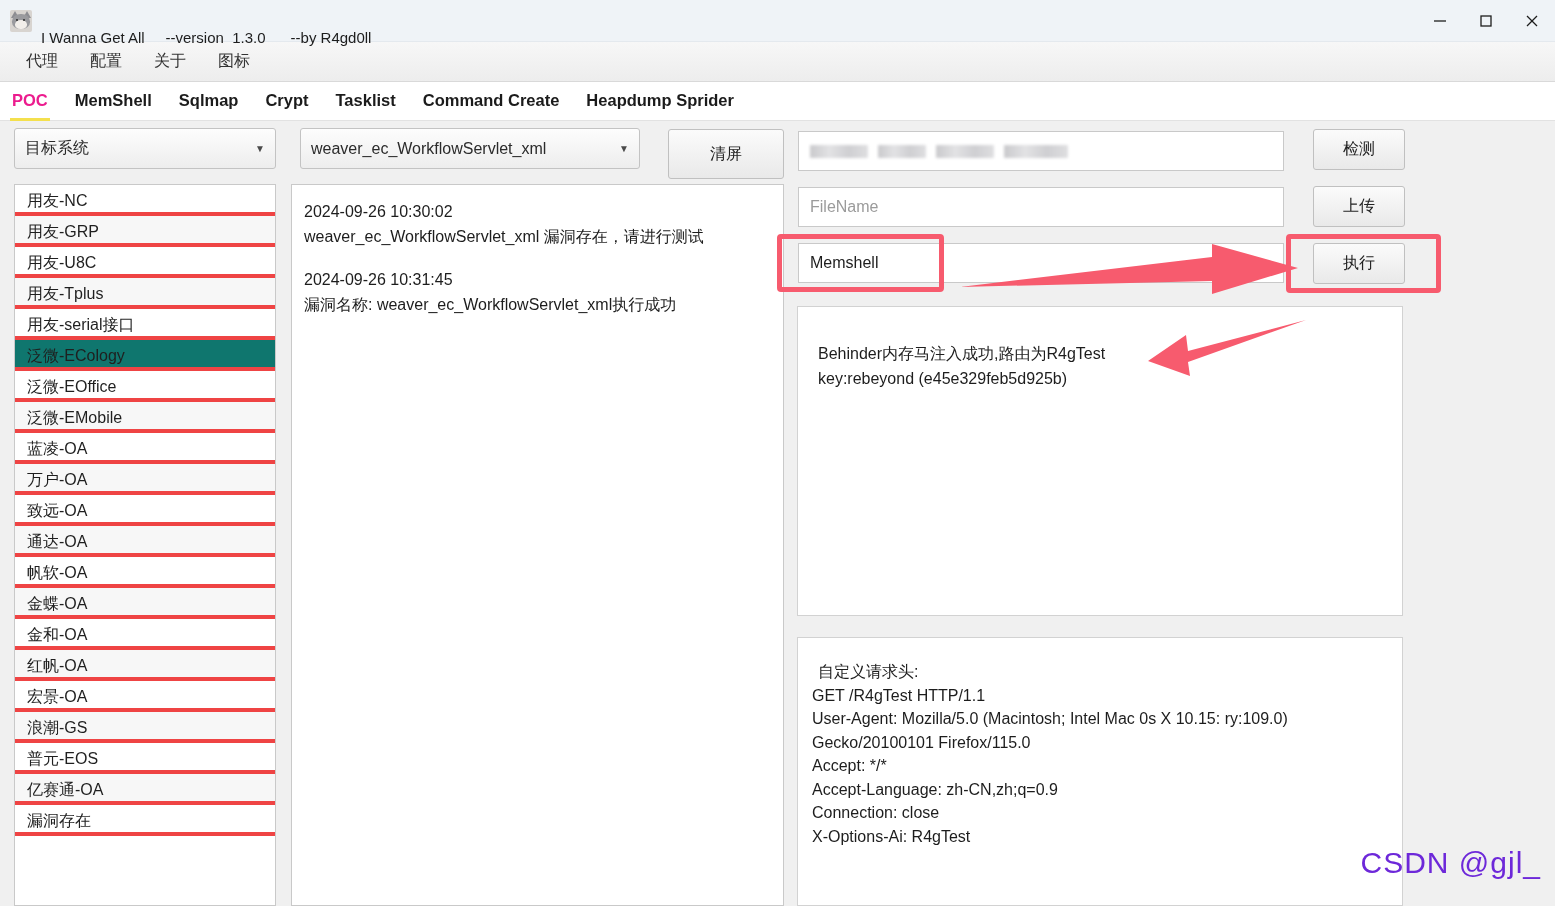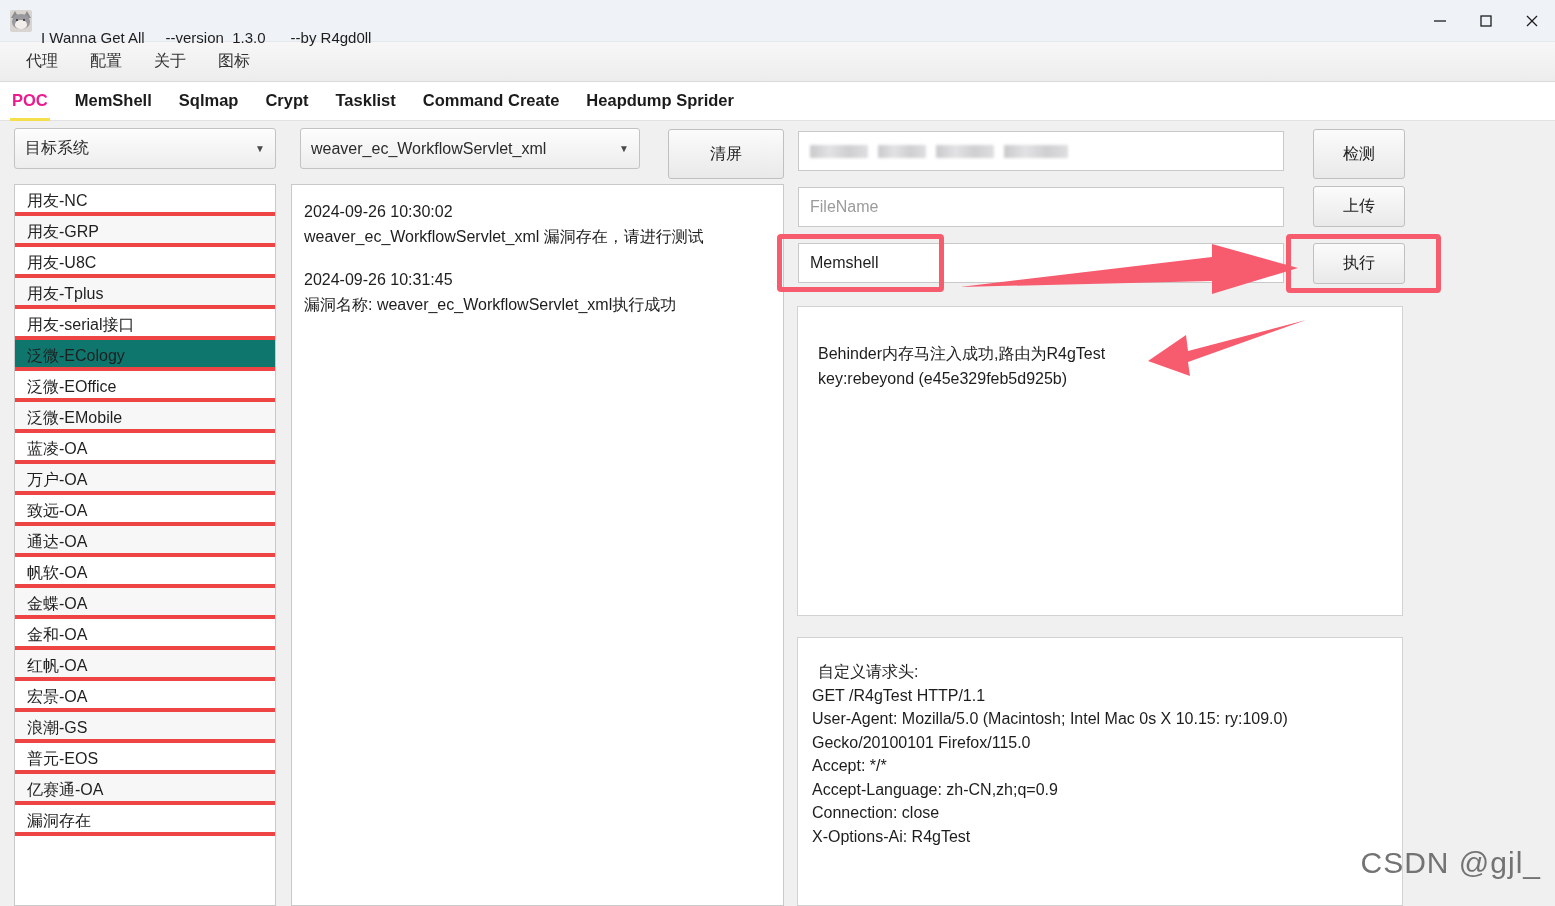--- a/index.html
+++ b/index.html
@@ -115,21 +115,21 @@
   }
   .r-input .ph{ color:#9b9b9b; }
   #inp-url{ left:798px; top:131px; width:486px; height:40px; }
   #inp-file{ left:798px; top:187px; width:486px; height:40px; }
   #inp-cmd{ left:798px; top:243px; width:486px; height:40px; }
 
   .redact{ display:flex; gap:10px; align-items:center; }
   .redact span{ display:block; height:13px; border-radius:1px;
     background:linear-gradient(90deg,#c9c9cc,#e2e2e4,#cfcfd2,#dedee0); filter:blur(1.6px); }
 
-  #btn-detect{ left:1313px; top:129px; width:92px; height:50px; }
+  #btn-detect{ left:1313px; top:129px; width:92px; height:41px; }
   #btn-upload{ left:1313px; top:186px; width:92px; height:41px; }
   #btn-exec{ left:1313px; top:243px; width:92px; height:41px; }
 
   .resultbox{
     position:absolute; left:797px; top:306px; width:606px; height:310px;
     background:#fff; border:1px solid #d2d2d2; box-sizing:border-box;
     padding:34px 20px; overflow:hidden;
   }
   .resultbox .line{ font-size:16px; color:#1d1d1d; line-height:25px; }
 
@@ -147,21 +147,21 @@
     box-sizing:border-box; pointer-events:none;
   }
   #anno-cmd{ left:777px; top:234px; width:167px; height:58px; }
   #anno-exec{ left:1286px; top:234px; width:155px; height:59px; }
   .anno-arrow{ position:absolute; pointer-events:none; }
   #arrow-right{ left:960px; top:243px; width:340px; height:52px; }
   #arrow-left{ left:1148px; top:318px; width:160px; height:62px; }
 
   .watermark{
     position:absolute; right:14px; bottom:26px;
-    font-size:30px; color:#737373; letter-spacing:1px;
+    font-size:30px; color:#6d28d9; letter-spacing:1px;
     font-family:"Liberation Sans", sans-serif;
   }
 </style>
 </head>
 <body>
 
 <div class="app">
 
   <div class="titlebar">
     <div class="app-icon">

